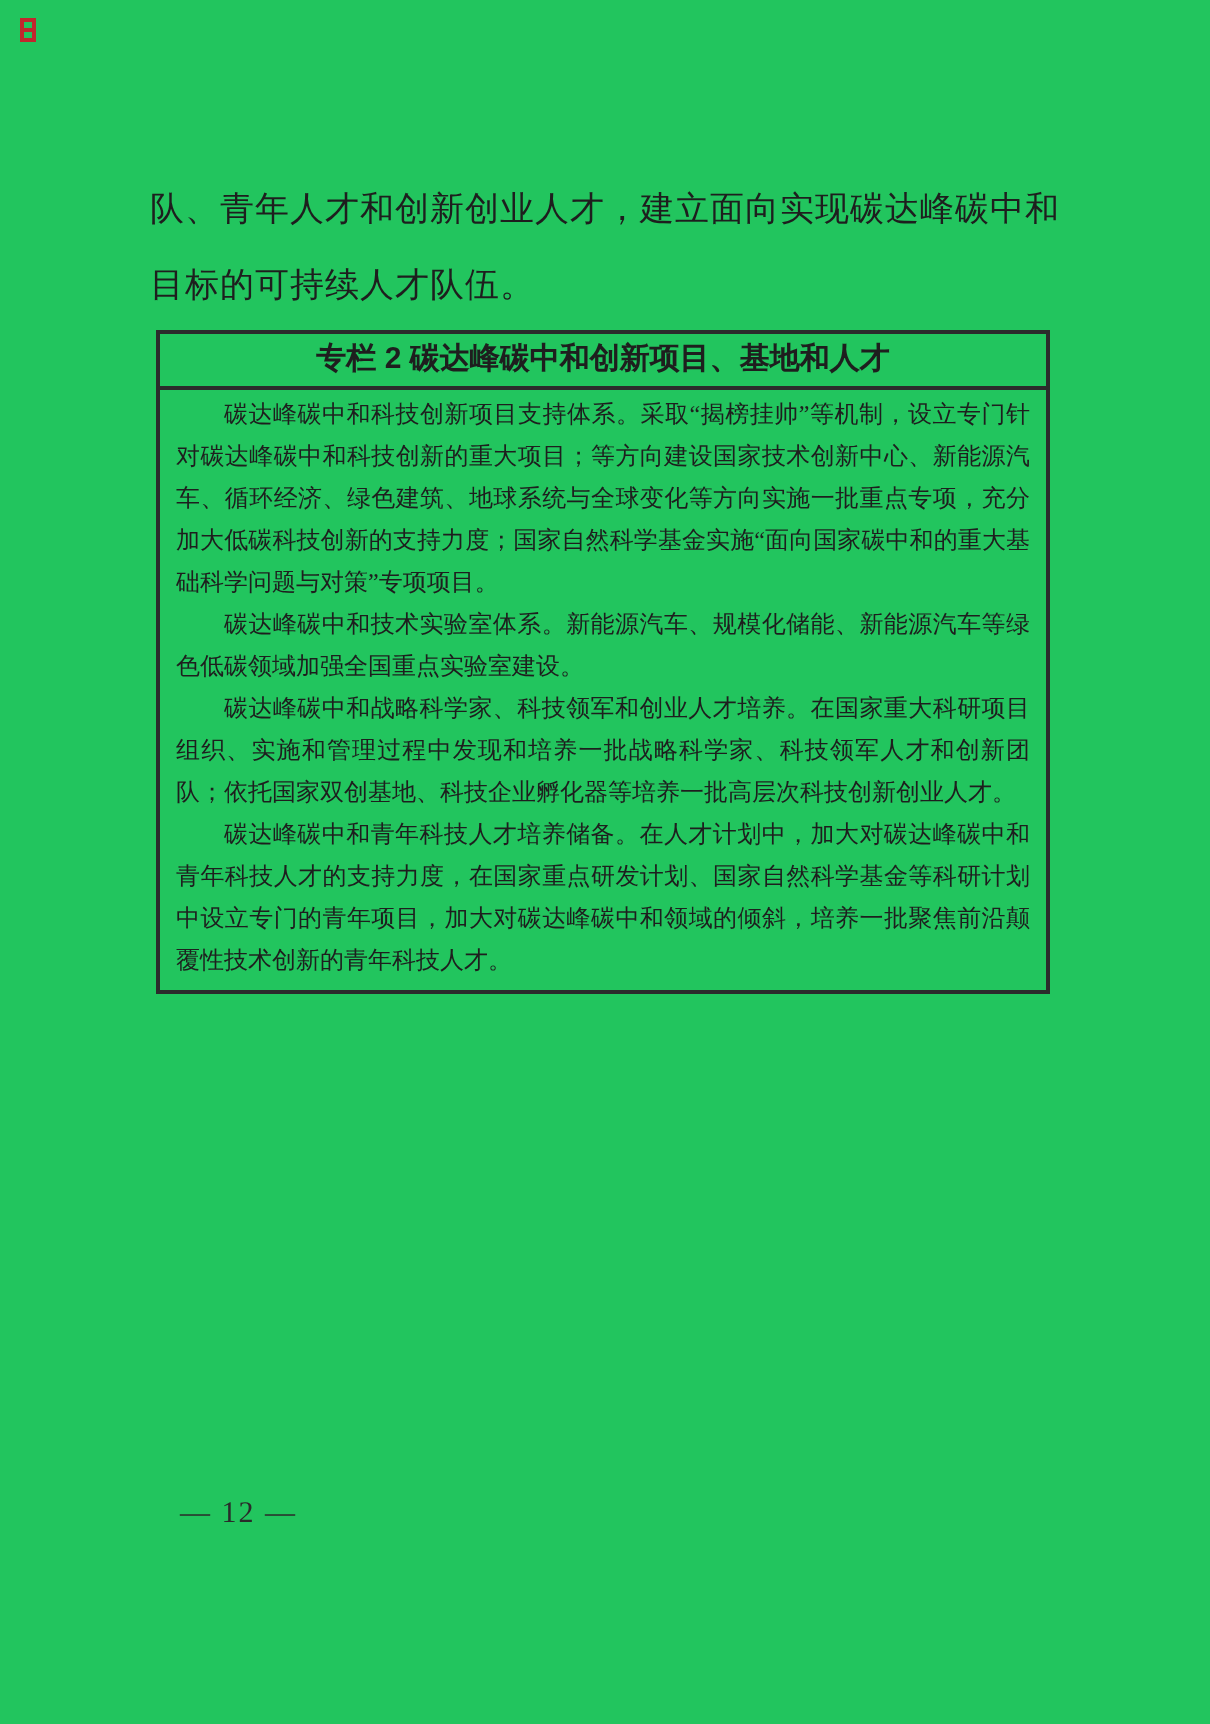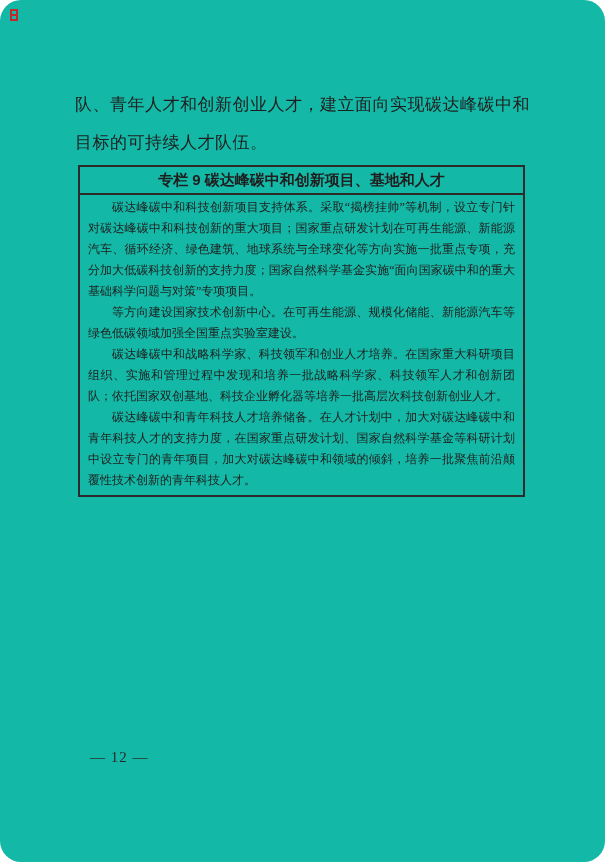--- a/index.html
+++ b/index.html
@@ -1,23 +1,22 @@
 <!DOCTYPE html>
 <html><head>
 <meta charset="utf-8">
 <style>
   html,body{margin:0;padding:0;background:#ffffff;}
   .page{
     position:relative;
     width:605px;height:862px;
-    background:#14b8a6;
+    background:#22c55e;
     overflow:hidden;
     font-family:"Liberation Serif","DejaVu Serif",serif;
     color:#1e1e1e;
-    border-radius:21px;
   }
   .red-mark{
     position:absolute;left:10px;top:9px;
     width:8px;height:12px;
     border:2px solid #c1272d;
     box-sizing:border-box;
     background:linear-gradient(#c1272d,#c1272d) center/6px 2px no-repeat;
   }
   .content{
     position:absolute;left:75px;top:86px;width:455px;
@@ -75,24 +74,24 @@
 
 <div class="page">
 
   <span class="red-mark"></span>
 
   <div class="content">
 
     <p class="intro">队、青年人才和创新创业人才，建立面向实现碳达峰碳中和目标的可持续人才队伍。</p>
 
     <div class="column-box">
-      <h3 class="box-title">专栏 9  碳达峰碳中和创新项目、基地和人才</h3>
+      <h3 class="box-title">专栏 2  碳达峰碳中和创新项目、基地和人才</h3>
       <div class="box-body">
-        <p>碳达峰碳中和科技创新项目支持体系。采取“揭榜挂帅”等机制，设立专门针对碳达峰碳中和科技创新的重大项目；国家重点研发计划在可再生能源、新能源汽车、循环经济、绿色建筑、地球系统与全球变化等方向实施一批重点专项，充分加大低碳科技创新的支持力度；国家自然科学基金实施“面向国家碳中和的重大基础科学问题与对策”专项项目。</p>
-        <p>等方向建设国家技术创新中心。在可再生能源、规模化储能、新能源汽车等绿色低碳领域加强全国重点实验室建设。</p>
+        <p>碳达峰碳中和科技创新项目支持体系。采取“揭榜挂帅”等机制，设立专门针对碳达峰碳中和科技创新的重大项目；等方向建设国家技术创新中心、新能源汽车、循环经济、绿色建筑、地球系统与全球变化等方向实施一批重点专项，充分加大低碳科技创新的支持力度；国家自然科学基金实施“面向国家碳中和的重大基础科学问题与对策”专项项目。</p>
+        <p>碳达峰碳中和技术实验室体系。新能源汽车、规模化储能、新能源汽车等绿色低碳领域加强全国重点实验室建设。</p>
         <p>碳达峰碳中和战略科学家、科技领军和创业人才培养。在国家重大科研项目组织、实施和管理过程中发现和培养一批战略科学家、科技领军人才和创新团队；依托国家双创基地、科技企业孵化器等培养一批高层次科技创新创业人才。</p>
         <p>碳达峰碳中和青年科技人才培养储备。在人才计划中，加大对碳达峰碳中和青年科技人才的支持力度，在国家重点研发计划、国家自然科学基金等科研计划中设立专门的青年项目，加大对碳达峰碳中和领域的倾斜，培养一批聚焦前沿颠覆性技术创新的青年科技人才。</p>
       </div>
     </div>
 
 
 
   </div>
 
   <div class="footer">— 12 —</div>

